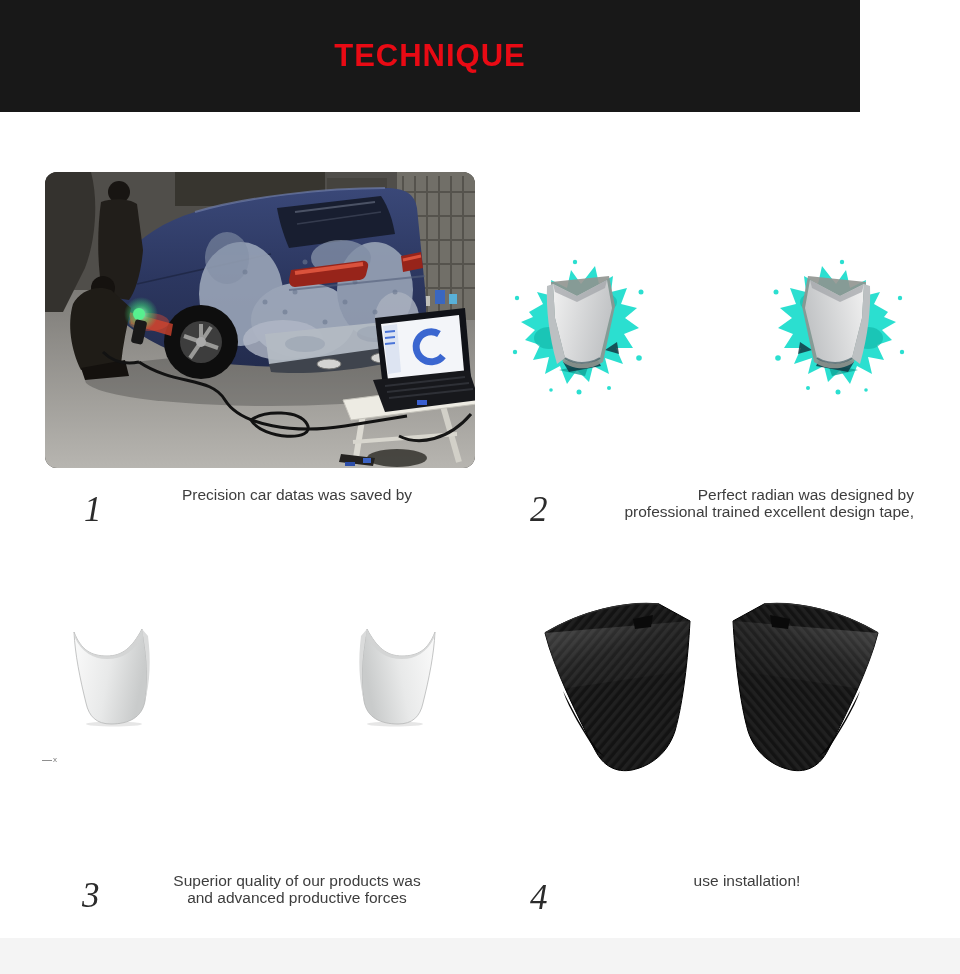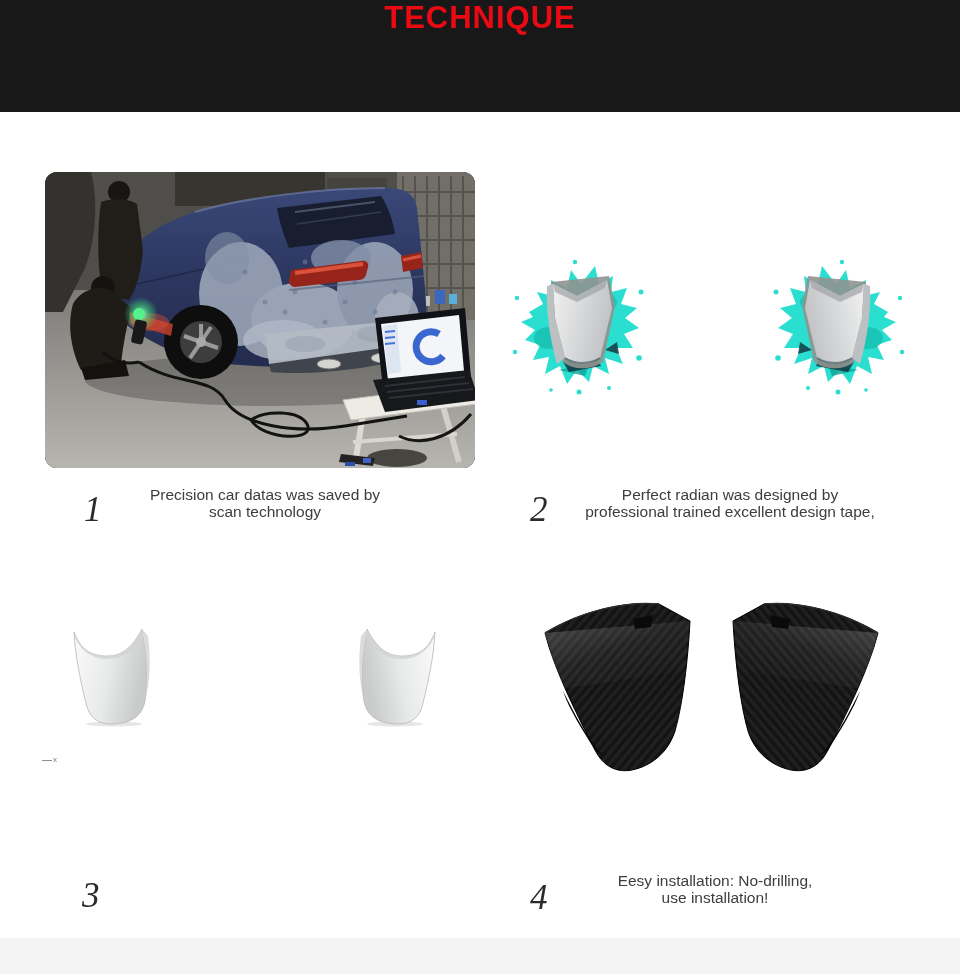--- a/index.html
+++ b/index.html
@@ -1,39 +1,39 @@
 <!DOCTYPE html>
 <html><head>
 <meta charset="utf-8">
 <style>
   html,body{margin:0;padding:0;background:#ffffff;}
   #app{
     position:relative;width:960px;height:974px;background:#ffffff;
     overflow:hidden;font-family:"Liberation Sans",sans-serif;
   }
   
-  .hdr{position:absolute;left:0;top:0;width:960px;height:112px;background:#181818;
-       display:flex;align-items:flex-start;justify-content:center;}
+  .hdr{position:absolute;left:0;top:0;width:860px;height:112px;background:#181818;
+       display:flex;align-items:center;justify-content:center;}
   .hdr-title{margin:0;color:#e90a14;font-size:31px;font-weight:bold;letter-spacing:1px;}
   
   .photo{position:absolute;left:45px;top:172px;width:430px;height:296px;margin:0;
          border-radius:12px;overflow:hidden;background:#8a8885;}
   
   .splashes{position:absolute;left:505px;top:254px;width:407px;height:148px;}
   
   .step-num{position:absolute;font-family:"Liberation Serif",serif;font-style:italic;
             font-size:35px;line-height:1;color:#2b2b2b;}
   #num1{left:84px;top:492px;}
   #num2{left:530px;top:492px;}
   #num3{left:82px;top:878px;}
   #num4{left:530px;top:880px;}
   
-  .step-text{position:absolute;text-align:center;color:#3d3d3d;font-size:15.5px;line-height:17.4px;}
+  .step-text{position:absolute;text-align:center;color:#3d3d3d;font-size:15.5px;line-height:17.4px;margin-left:32px;}
   #text1{left:105px;top:486px;width:320px;}
-  #text2{left:563px;top:486px;width:334px;}
+  #text2{left:548px;top:486px;width:334px;text-align:right;}
   #text3{left:105px;top:872px;width:320px;}
   #text4{left:548px;top:872px;width:334px;}
   
   .whiteparts{position:absolute;left:64px;top:624px;width:381px;height:104px;}
   
   .axis{position:absolute;left:42px;top:756px;display:flex;align-items:center;}
   .axis-line{display:inline-block;width:10px;height:1px;background:#8f8f8f;}
   .axis-x{font-size:8px;color:#7a7a7a;line-height:1;margin-left:1px;}
   
   .carbonparts{position:absolute;left:537px;top:597px;width:349px;height:178px;}
@@ -209,30 +209,30 @@
     </svg>
   </div>
 
   <div class="step-num" id="num1">1</div>
   <div class="step-num" id="num2">2</div>
   <div class="step-num" id="num3">3</div>
   <div class="step-num" id="num4">4</div>
 
   <div class="step-text" id="text1">
     <div>Precision car datas was saved by</div>
-    <div>scan technology</div>
   </div>
   <div class="step-text" id="text2">
     <div>Perfect radian was designed by</div>
     <div>professional trained excellent design tape,</div>
   </div>
   <div class="step-text" id="text3">
+    <div>Superior quality of our products was</div>
+    <div>and advanced productive forces</div>
   </div>
   <div class="step-text" id="text4">
-    <div>Eesy installation: No-drilling,</div>
     <div>use installation!</div>
   </div>
 
   <div class="whiteparts">
     <svg width="381" height="104" viewBox="0 0 381 104">
       <defs>
         <linearGradient id="wpg" x1="0" y1="0" x2="1" y2="0.25">
           <stop offset="0" stop-color="#fbfbfb"></stop>
             <stop offset="0.55" stop-color="#e8e9e9"></stop>
             <stop offset="1" stop-color="#c9cbcb"></stop>

